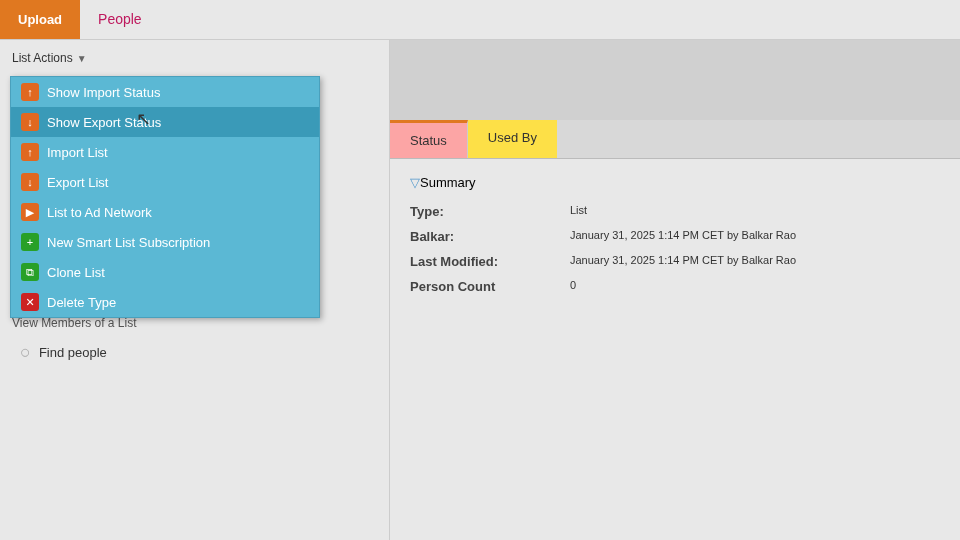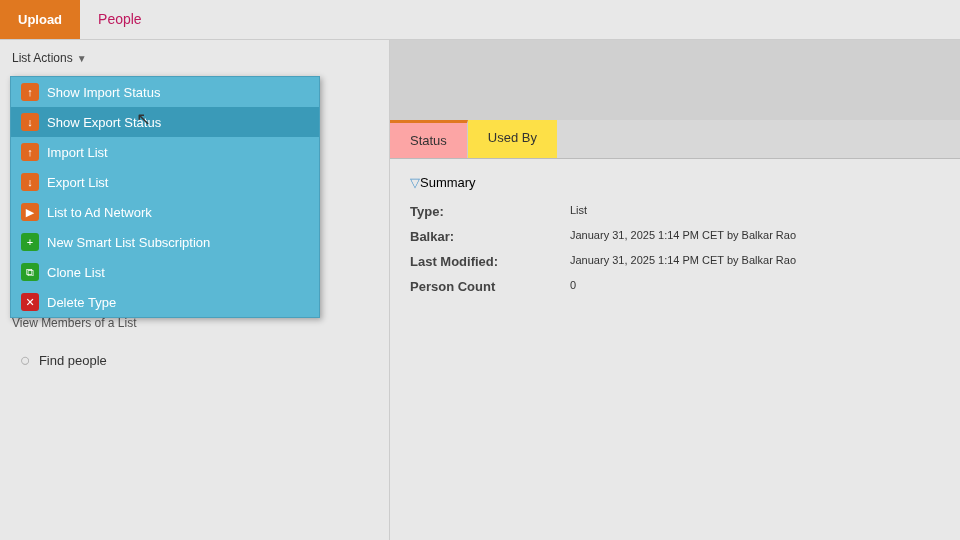--- a/index.html
+++ b/index.html
@@ -119,21 +119,21 @@
     .icon-delete { background: #cc2222; border-radius: 3px; color: white; font-size: 9px; }
 
     .content-below-dropdown {
       margin-top: 230px; 
       padding: 10px 12px;
     }
 
     .view-members-label {
       font-size: 12px;
       color: #555;
-      margin-bottom: 16px;
+      margin-bottom: 8px;
     }
 
     .find-people-item {
       display: flex;
       align-items: center;
       padding: 4px 8px;
       font-size: 13px;
       color: #333;
     }
 

